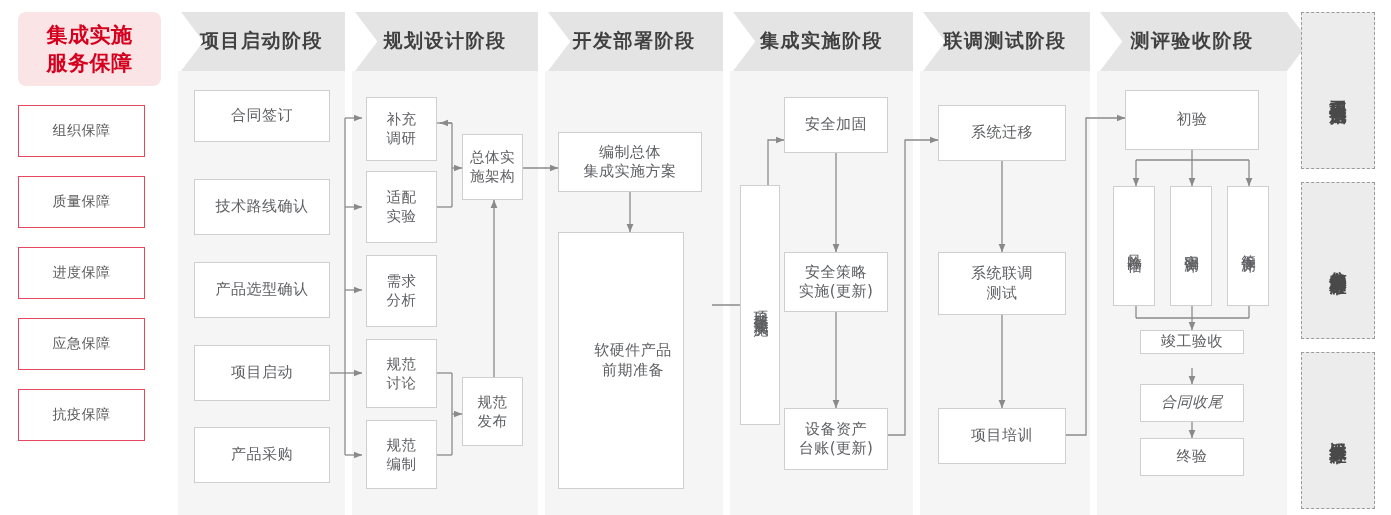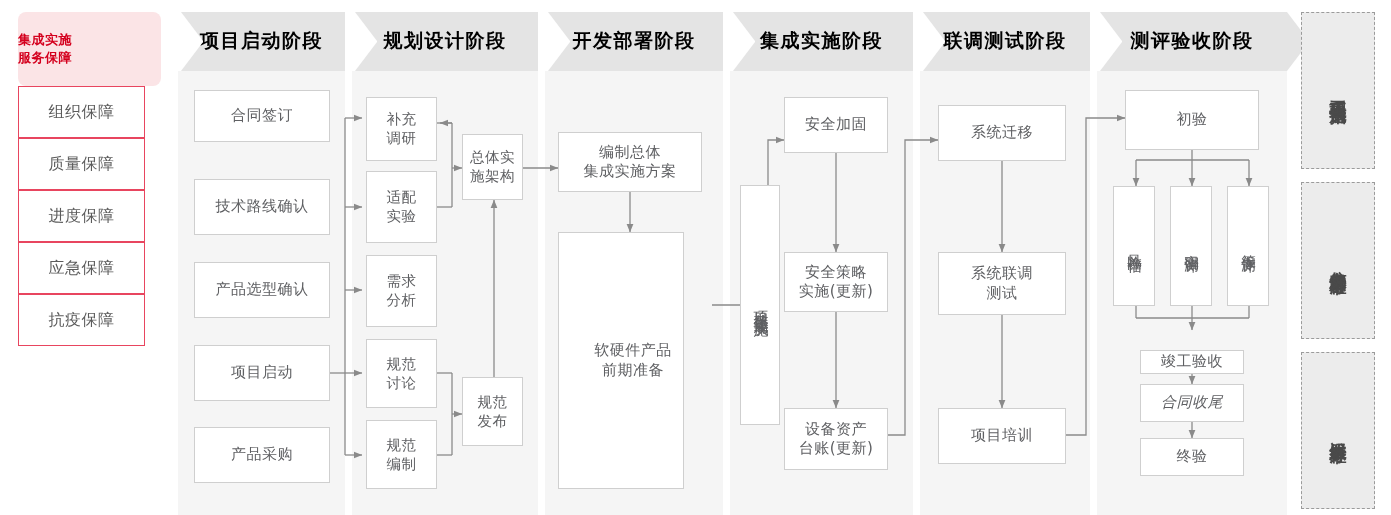--- a/index.html
+++ b/index.html
@@ -12,47 +12,47 @@
     width:1391px;height:515px;
     background:#ffffff;
     overflow:hidden;
   }
 
   
   .rail{position:absolute;left:18px;top:12px;width:143px;}
   .rail-hero{
     width:143px;height:74px;
     background:#fbe4e6;border-radius:8px;
-    display:flex;align-items:center;justify-content:flex-start;
-    color:#d4001e;font-weight:bold;font-size:13px;line-height:1.35;
+    display:flex;align-items:center;justify-content:center;
+    color:#d4001e;font-weight:bold;font-size:21px;line-height:1.35;
     text-align:center;letter-spacing:.5px;
     box-sizing:border-box;
   }
   .rail-item{
-    width:127px;height:52px;
+    width:127px;height:52px;margin-top:19px;
     border:1.6px solid #e8455f;background:#ffffff;
     display:flex;align-items:center;justify-content:center;
-    color:#5b5b5b;font-size:16px;letter-spacing:.5px;
+    color:#5b5b5b;font-size:14px;letter-spacing:.5px;
     box-sizing:border-box;
   }
 
   
   .col{position:absolute;top:12px;}
   .col-body{
     position:absolute;left:0;top:59px;
     background:#f5f5f5;
   }
   .col-head{
     position:absolute;left:0;top:0;height:59px;
     background:#e4e4e4;
     display:flex;align-items:center;
   }
   .col-head .htxt{
     width:100%;text-align:center;
-    font-size:19px;font-weight:bold;color:#000000;
+    font-size:19px;font-weight:bold;color:#404040;
     letter-spacing:1.5px;
     padding-bottom:2px;
   }
   
   .chev{
     position:absolute;top:0;left:-1px;width:26px;height:59px;
     overflow:hidden;pointer-events:none;
   }
   .chev svg{display:block;}
 
@@ -341,21 +341,21 @@
   </div>
   <div class="node vert" style="left:1113px;top:186px;width:42px;height:120px;font-size:14.5px;">
     <span>风险评估</span>
   </div>
   <div class="node vert" style="left:1170px;top:186px;width:42px;height:120px;font-size:14.5px;">
     <span>密码测评</span>
   </div>
   <div class="node vert" style="left:1227px;top:186px;width:42px;height:120px;font-size:14.5px;">
     <span>等保测评</span>
   </div>
-  <div class="node" style="left:1140px;top:330px;width:104px;height:24px;margin-top:20px;">
+  <div class="node" style="left:1140px;top:330px;width:104px;height:24px;">
     <span>竣工验收</span>
   </div>
   <div class="node" style="left:1140px;top:384px;width:104px;height:38px;font-style:italic;">
     <span>合同收尾</span>
   </div>
   <div class="node" style="left:1140px;top:438px;width:104px;height:38px;">
     <span>终验</span>
   </div>
 
   <div class="srail">

